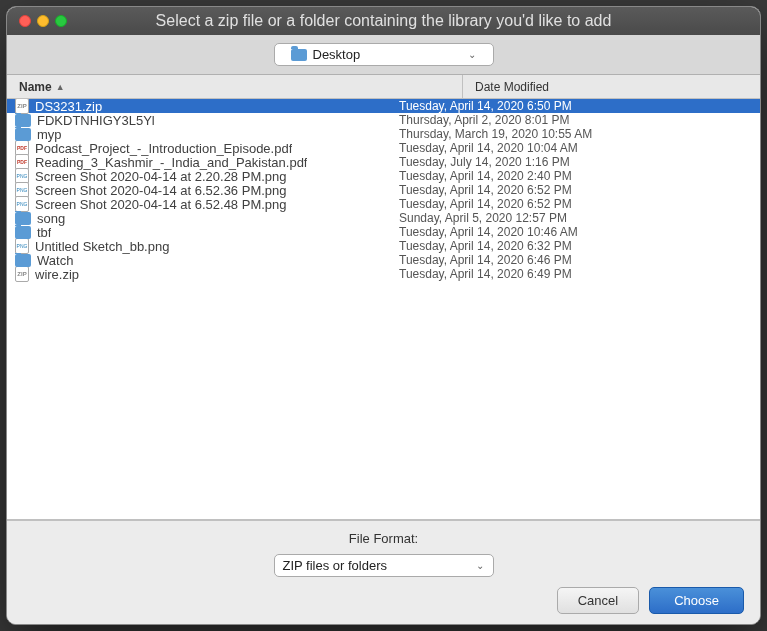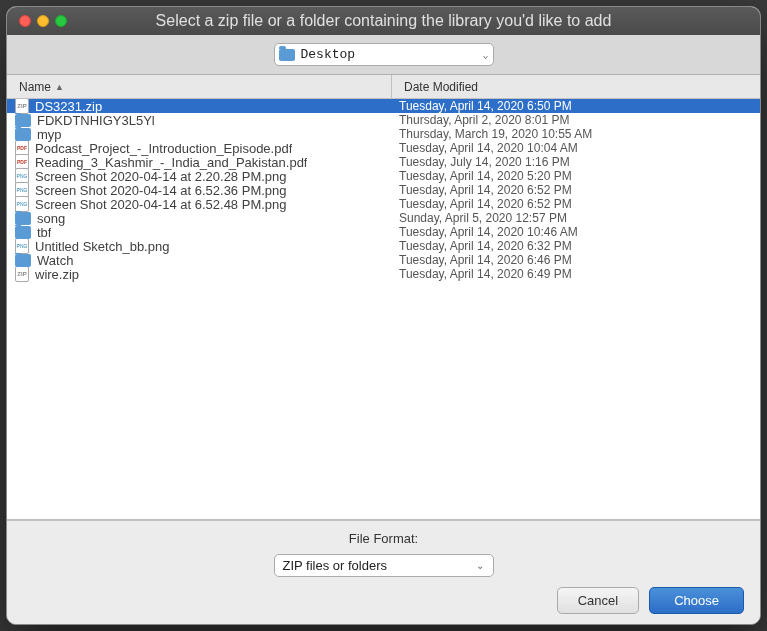--- a/index.html
+++ b/index.html
@@ -73,25 +73,24 @@
       border-bottom: 1px solid #b0b0b0;
       flex-shrink: 0;
     }
 
     .location-dropdown {
       display: flex;
       align-items: center;
       background: white;
       border: 1px solid #aaa;
       border-radius: 5px;
-      padding: 3px 4px;
+      padding: 3px 16px;
       width: 220px;
       cursor: pointer;
       gap: 6px;
-      font-family: Liberation Mono, monospace;
     }
 
     .folder-icon-small {
       width: 16px;
       height: 12px;
       background: #5b9bd5;
       border-radius: 2px;
       position: relative;
       flex-shrink: 0;
     }
@@ -132,25 +131,25 @@
     .column-headers {
       display: flex;
       background: #e8e8e8;
       border-bottom: 1px solid #c0c0c0;
       height: 24px;
       align-items: center;
       flex-shrink: 0;
     }
 
     .col-name {
-      width: 385px;
+      width: 456px;
       padding: 0 12px;
       font-size: 12px;
       color: #333;
-      font-weight: 400;
+      font-weight: 700;
       display: flex;
       align-items: center;
       gap: 4px;
       border-right: 1px solid #c0c0c0;
       height: 100%;
     }
 
     .col-date {
       flex: 1;
       padding: 0 12px;
@@ -424,21 +423,21 @@
       <div class="icon-pdf">PDF</div>
       <span class="file-name">Reading_3_Kashmir_-_India_and_Pakistan.pdf</span>
     </div>
     <div class="file-cell-date">Tuesday, July 14, 2020 1:16 PM</div>
   </div>
         <div class="file-row">
     <div class="file-cell-name">
       <div class="icon-png">PNG</div>
       <span class="file-name">Screen Shot 2020-04-14 at 2.20.28 PM.png</span>
     </div>
-    <div class="file-cell-date">Tuesday, April 14, 2020 5:20 PM</div>
+    <div class="file-cell-date">Tuesday, April 14, 2020 2:40 PM</div>
   </div>
         <div class="file-row">
     <div class="file-cell-name">
       <div class="icon-png">PNG</div>
       <span class="file-name">Screen Shot 2020-04-14 at 6.52.36 PM.png</span>
     </div>
     <div class="file-cell-date">Tuesday, April 14, 2020 6:52 PM</div>
   </div>
         <div class="file-row">
     <div class="file-cell-name">

